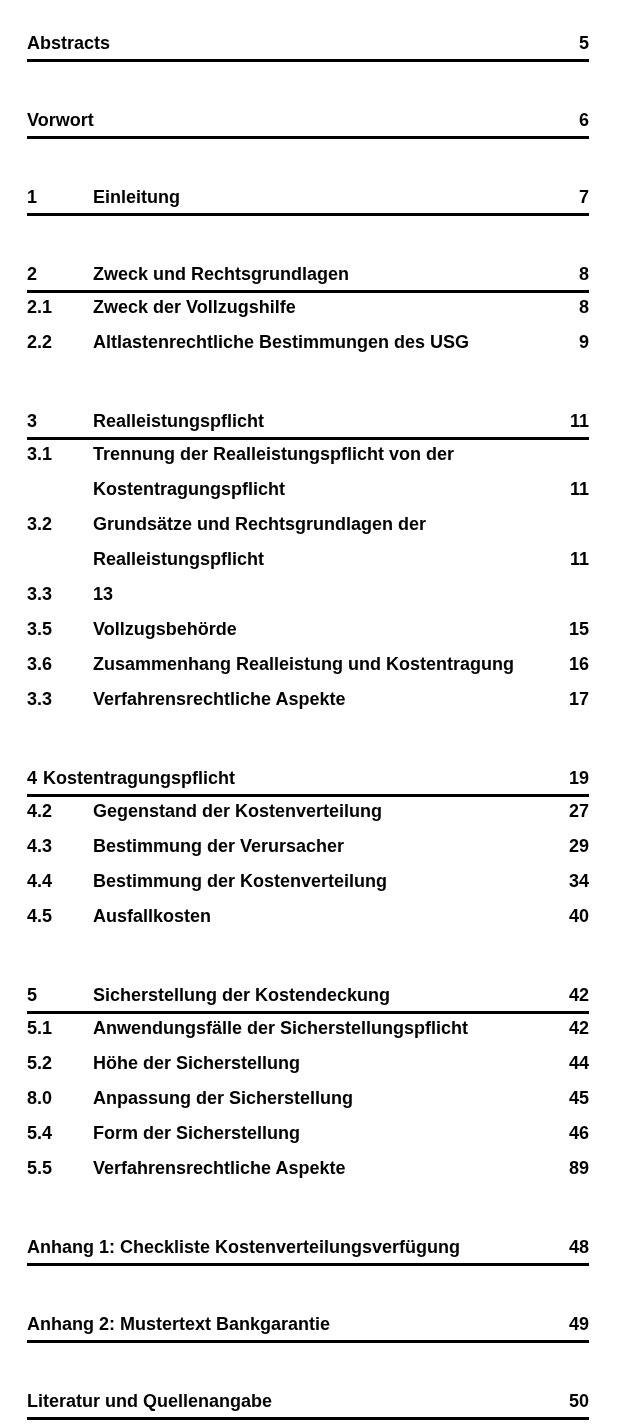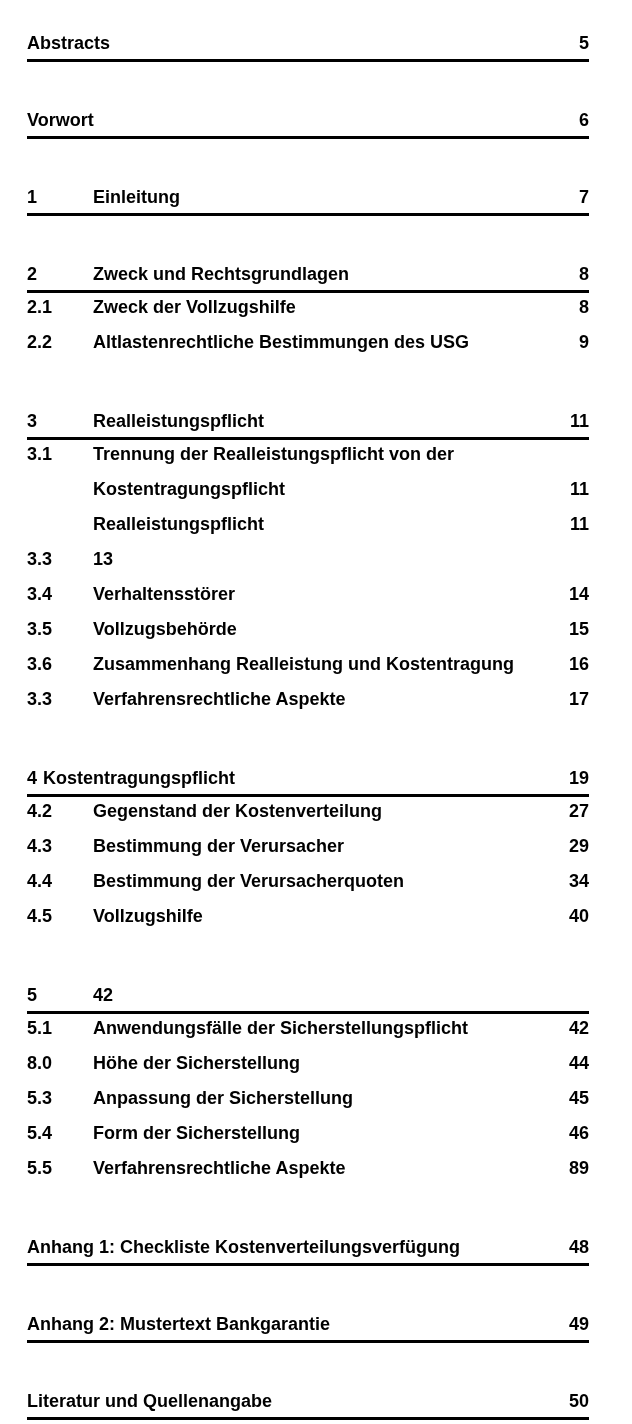--- a/index.html
+++ b/index.html
@@ -97,34 +97,34 @@
         <span class="num">3.1</span>
         <span class="title">Trennung der Realleistungspflicht von der</span>
         <span class="page-num"></span>
       </div>
       <div class="row sub-row">
         <span class="num"></span>
         <span class="title">Kostentragungspflicht</span>
         <span class="page-num">11</span>
       </div>
       <div class="row sub-row">
+        <span class="num">3.2</span>
+        <span class="title">Grundsätze und Rechtsgrundlagen der</span>
+        <span class="page-num"></span>
+      </div>
+      <div class="row sub-row">
         <span class="num"></span>
         <span class="title">Realleistungspflicht</span>
         <span class="page-num">11</span>
       </div>
       <div class="row sub-row">
         <span class="num">3.3</span>
         <span class="page-num">13</span>
       </div>
       <div class="row sub-row">
-        <span class="num">3.4</span>
-        <span class="title">Verhaltensstörer</span>
-        <span class="page-num">14</span>
-      </div>
-      <div class="row sub-row">
         <span class="num">3.5</span>
         <span class="title">Vollzugsbehörde</span>
         <span class="page-num">15</span>
       </div>
       <div class="row sub-row">
         <span class="num">3.6</span>
         <span class="title">Zusammenhang Realleistung und Kostentragung</span>
         <span class="page-num">16</span>
       </div>
       <div class="row sub-row">
@@ -142,44 +142,45 @@
         <span class="title">Gegenstand der Kostenverteilung</span>
         <span class="page-num">27</span>
       </div>
       <div class="row sub-row">
         <span class="num">4.3</span>
         <span class="title">Bestimmung der Verursacher</span>
         <span class="page-num">29</span>
       </div>
       <div class="row sub-row">
         <span class="num">4.4</span>
-        <span class="title">Bestimmung der Verursacherquoten</span>
+        <span class="title">Bestimmung der Kostenverteilung</span>
         <span class="page-num">34</span>
       </div>
       <div class="row sub-row">
         <span class="num">4.5</span>
-        <span class="title">Vollzugshilfe</span>
+        <span class="title">Ausfallkosten</span>
         <span class="page-num">40</span>
       </div>
       <div class="row heading-row">
         <span class="num">5</span>
+        <span class="title">Sicherstellung der Kostendeckung</span>
         <span class="page-num">42</span>
       </div>
       <div class="row sub-row">
         <span class="num">5.1</span>
         <span class="title">Anwendungsfälle der Sicherstellungspflicht</span>
         <span class="page-num">42</span>
       </div>
       <div class="row sub-row">
-        <span class="num">8.0</span>
+        <span class="num">5.2</span>
         <span class="title">Höhe der Sicherstellung</span>
         <span class="page-num">44</span>
       </div>
       <div class="row sub-row">
-        <span class="num">5.3</span>
+        <span class="num">8.0</span>
         <span class="title">Anpassung der Sicherstellung</span>
         <span class="page-num">45</span>
       </div>
       <div class="row sub-row">
         <span class="num">5.4</span>
         <span class="title">Form der Sicherstellung</span>
         <span class="page-num">46</span>
       </div>
       <div class="row sub-row">
         <span class="num">5.5</span>

